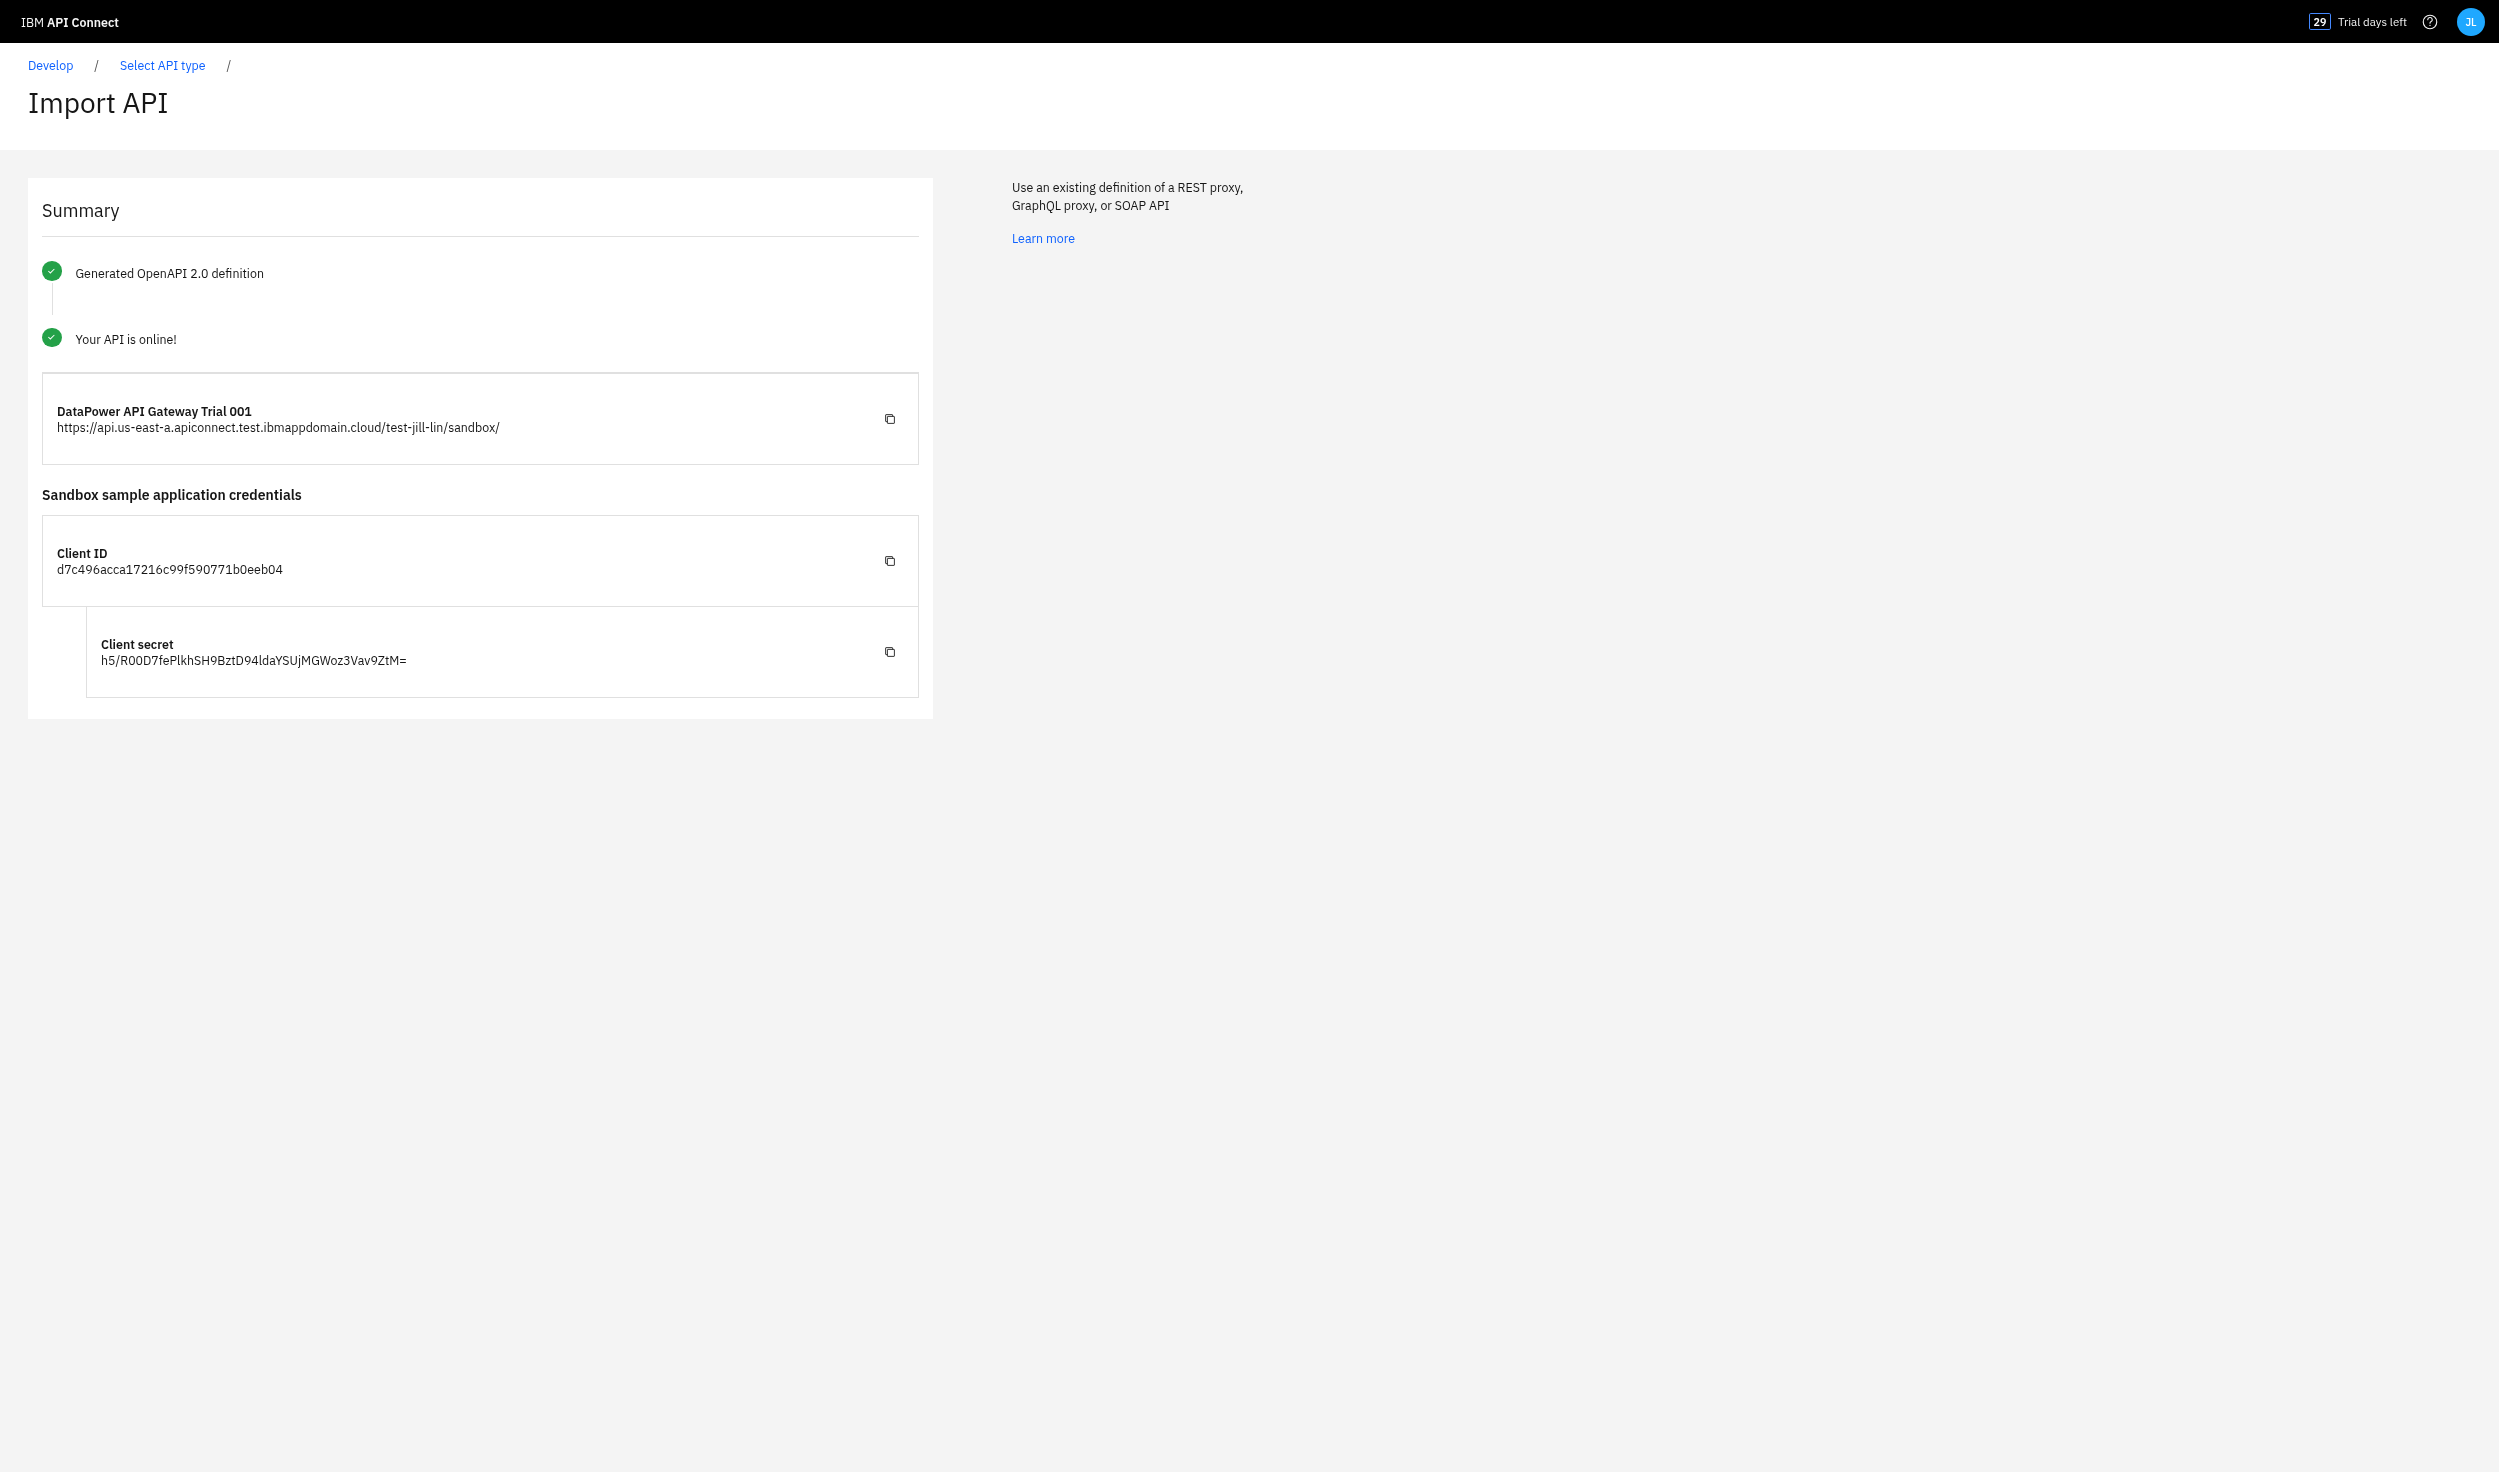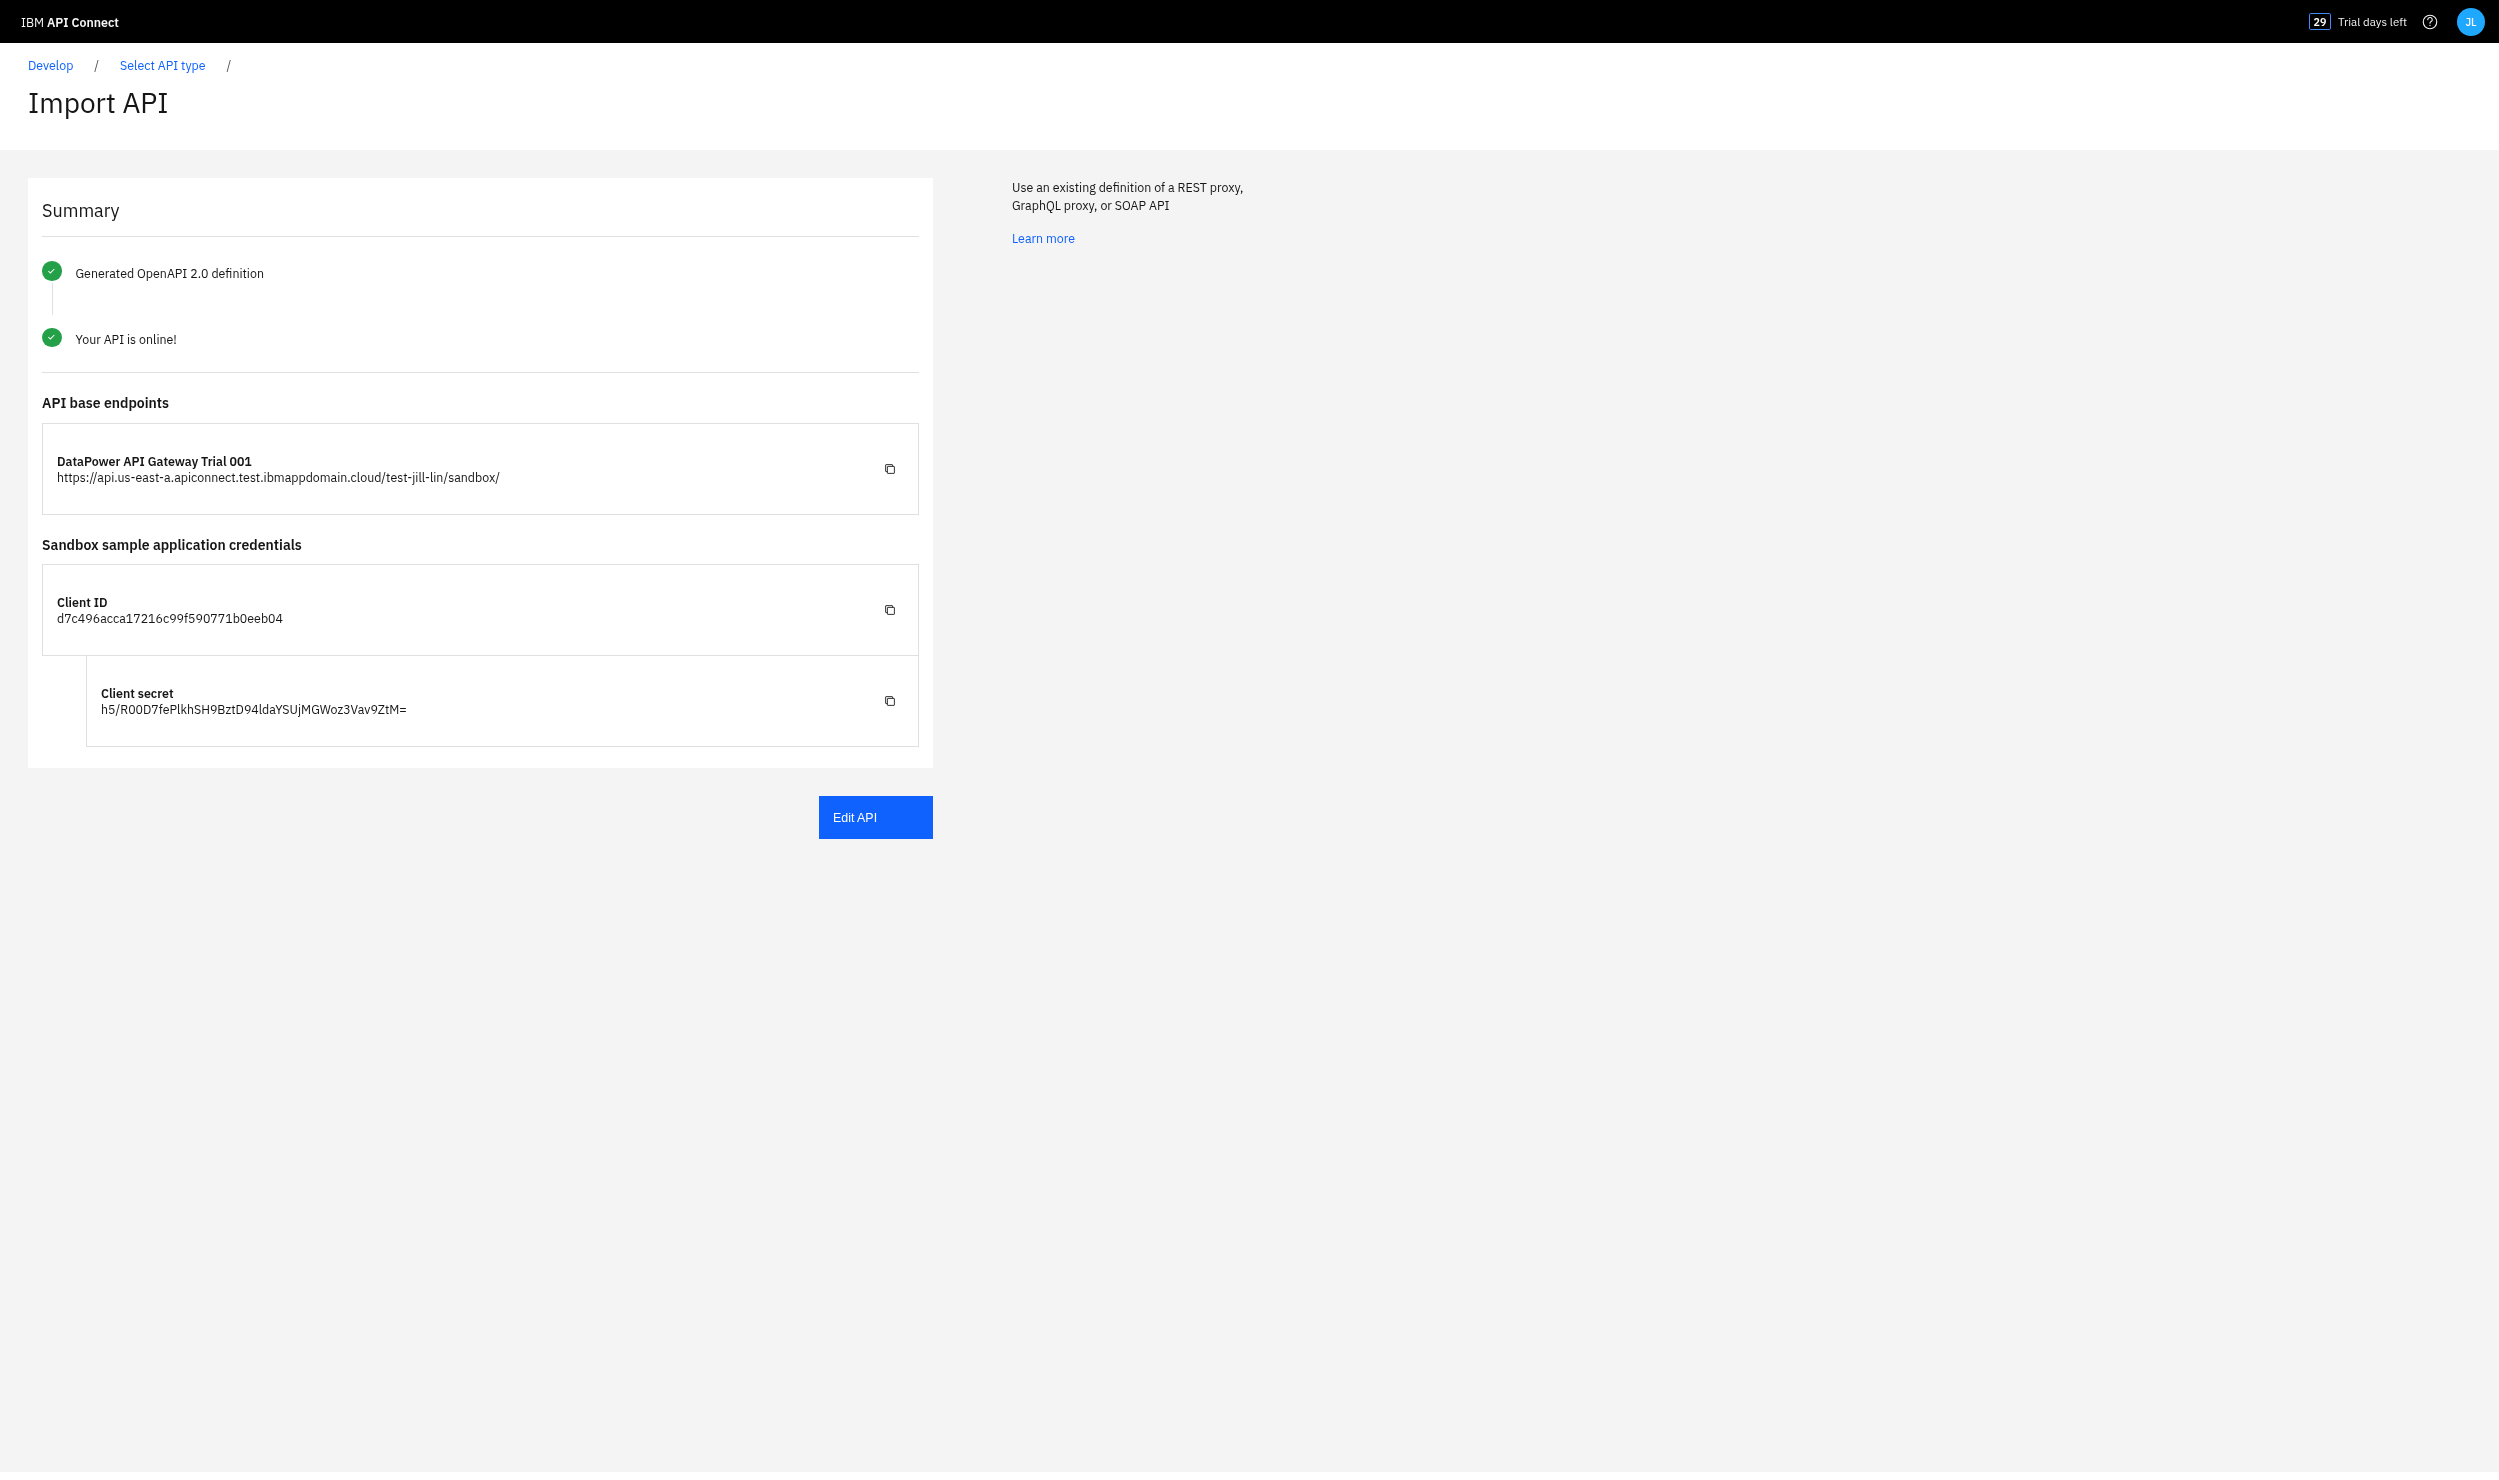--- a/index.html
+++ b/index.html
@@ -229,21 +229,20 @@
             <svg width="10.7" height="10.7" viewBox="0 0 16 16">
                 <path d="M6.5 11.5 3 8l1-1 2.5 2.5L12 4l1 1z" fill="currentColor"></path>
               </svg>
           </span>
           <span class="step-text">Your API is online!</span>
         </div>
       </div>
 
       <hr class="divider">
 
-      <div class="section-heading">API base endpoints</div>
       <div class="box">
         <div class="box-body">
           <div class="box-label">DataPower API Gateway Trial 001</div>
           <div class="box-value">https://api.us-east-a.apiconnect.test.ibmappdomain.cloud/test-jill-lin/sandbox/</div>
         </div>
         <button class="copy-btn">
           <svg width="14" height="14" viewBox="0 0 32 32" fill="none" stroke="currentColor" stroke-width="2">
               <rect x="10" y="10" width="16" height="16" rx="1"></rect>
               <path d="M22 10V7a1 1 0 0 0-1-1H7a1 1 0 0 0-1 1v14a1 1 0 0 0 1 1h3"></path>
             </svg>
@@ -270,23 +269,20 @@
         </div>
         <button class="copy-btn">
           <svg width="14" height="14" viewBox="0 0 32 32" fill="none" stroke="currentColor" stroke-width="2">
               <rect x="10" y="10" width="16" height="16" rx="1"></rect>
               <path d="M22 10V7a1 1 0 0 0-1-1H7a1 1 0 0 0-1 1v14a1 1 0 0 0 1 1h3"></path>
             </svg>
         </button>
       </div>
     </div>
 
-    <div class="actions">
-      <button class="primary-btn">Edit API</button>
-    </div>
   </div>
 
   <div class="side">
     <p>Use an existing definition of a REST proxy, GraphQL proxy, or SOAP API</p>
     <a>Learn more</a>
   </div>
 
 </div>
 
 

